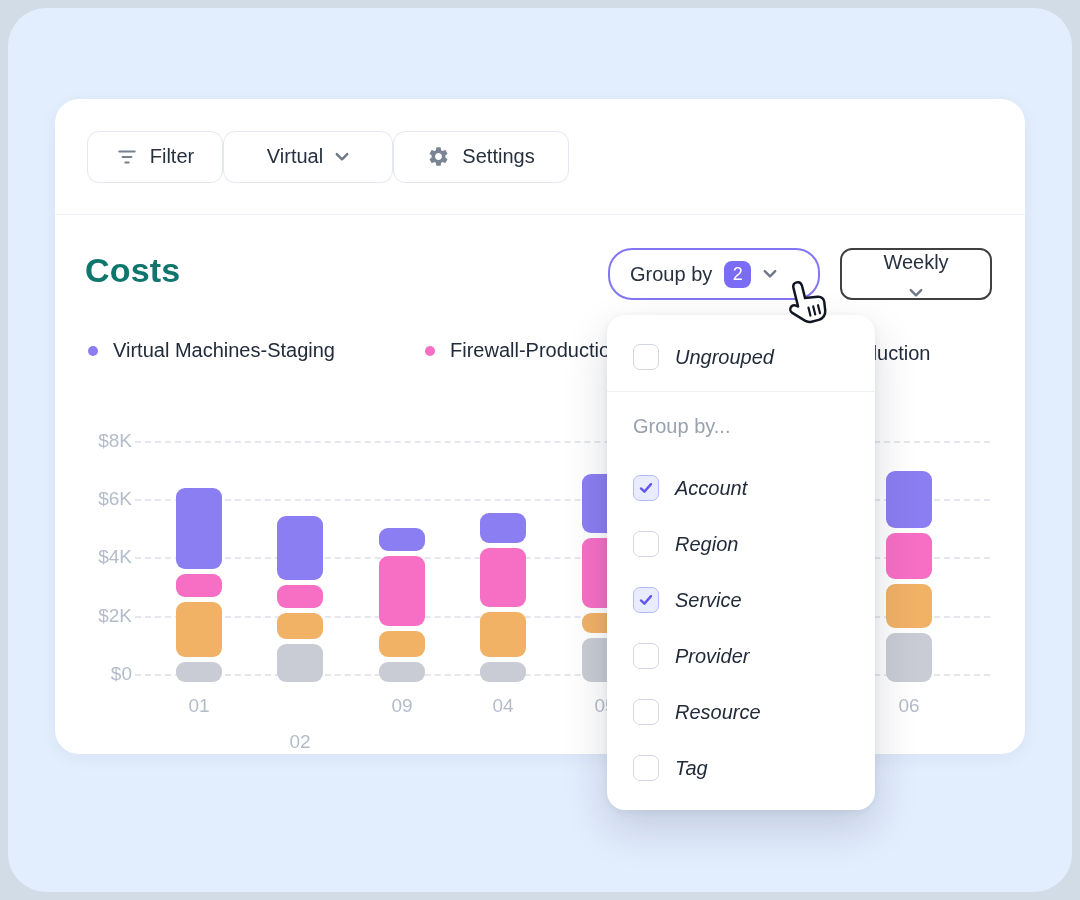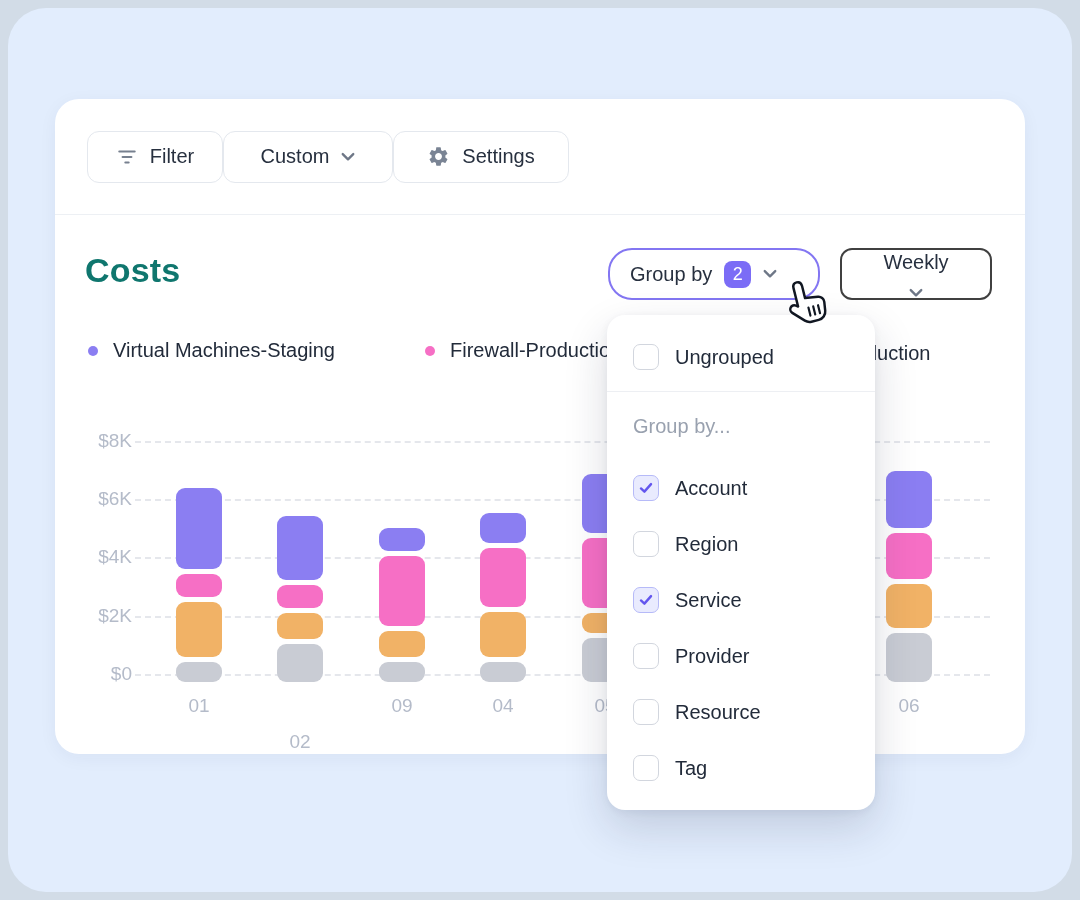--- a/index.html
+++ b/index.html
@@ -95,21 +95,21 @@
     height:52px; margin-top:8px; display:flex; align-items:center;
     padding:0 26px; font-size:20px; color:#99a1af;
   }
   .dd-options { margin-top:8px; }
   .checkbox {
     width:26px; height:26px; border-radius:7px; background:#fff;
     border:1.5px solid #d2d6de; flex:0 0 auto;
     display:flex; align-items:center; justify-content:center; cursor:pointer;
   }
   .checkbox.checked { background:#e9ebfe; border-color:#b6baf8; }
-  .dd-label { margin-left:16px; font-size:20px; color:#222b3a; }
+  .dd-label { margin-left:16px; font-size:20px; color:#222b3a;font-style:italic; }
   
   .cursor { position:absolute; left:785px; top:278px; z-index:60; }
 </style>
 </head>
 <body>
 
 <div class="stage">
   <div class="panel-bg"></div>
 
   <div class="card">
@@ -118,21 +118,21 @@
       <button class="btn btn-filter">
         <span class="icon">
           <svg viewBox="0 0 20 20" width="22" height="22">
               <path d="M3 5h14M6 10h8M8.5 15h3" stroke="#77808f" stroke-width="1.9" fill="none" stroke-linecap="round"></path>
             </svg>
         </span>
         <span>Filter</span>
       </button>
 
       <button class="btn btn-custom">
-        <span>Custom</span>
+        <span>Virtual</span>
         <span class="icon">
           <svg viewBox="0 0 12 8" width="14" height="10">
               <path d="M1.5 1.5 L6 6 L10.5 1.5" stroke="#6e7787" stroke-width="2" fill="none" stroke-linecap="round" stroke-linejoin="round"></path>
             </svg>
         </span>
       </button>
 
 
       <button class="btn btn-settings">
         <span class="icon">

